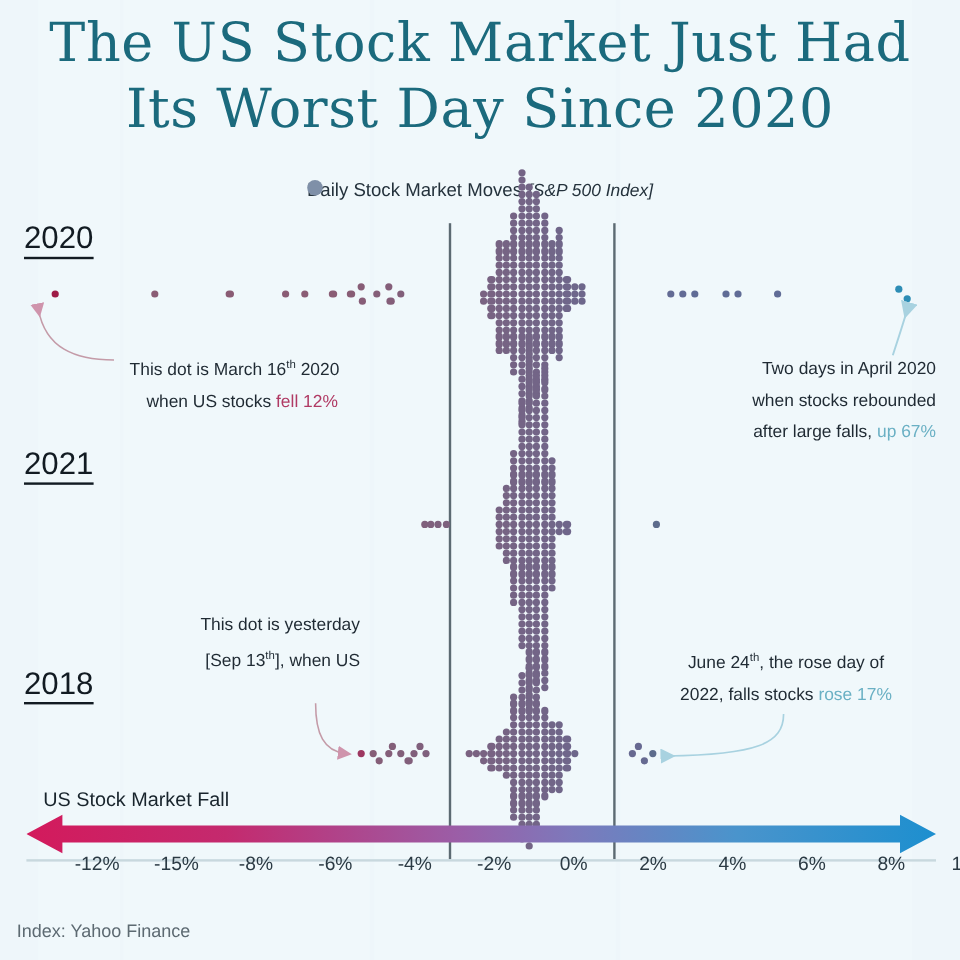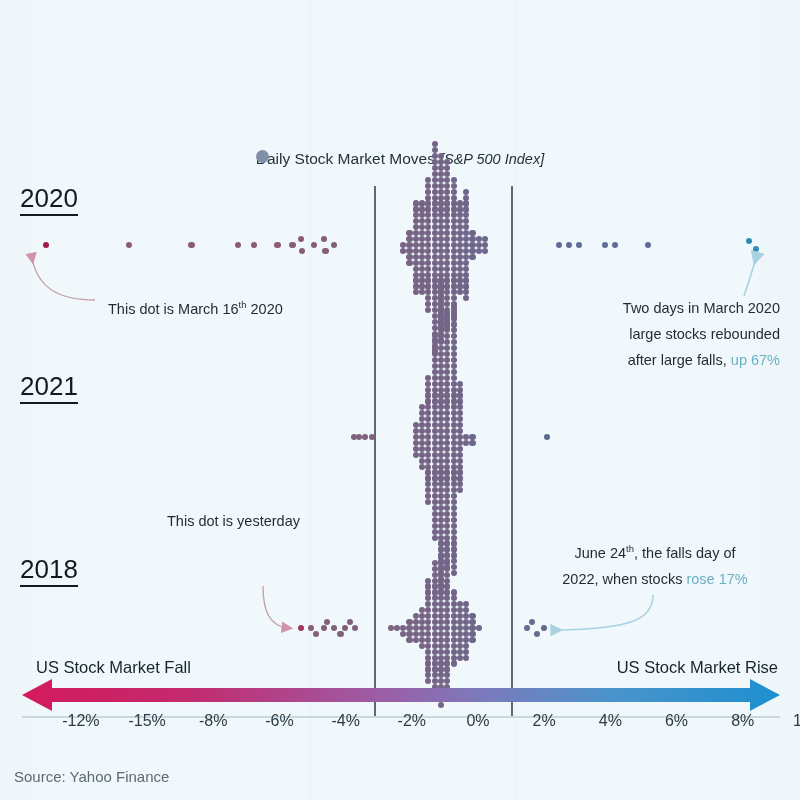--- a/index.html
+++ b/index.html
@@ -84,20 +84,24 @@
 <body>
 
 <div id="stage">
 
   <div class="band" style="left:0px;width:32px;"></div>
   <div class="band" style="left:100px;width:3px;"></div>
   <div class="band" style="left:308px;width:4px;"></div>
   <div class="band" style="left:513px;width:4px;"></div>
   <div class="band" style="left:760px;width:40px;"></div>
 
+  <div class="title">
+    <span>The US Stock Market Just Had</span>
+    <span class="l2">Its Worst Day Since 2020</span>
+  </div>
 
   <div class="legend">
     <span class="dot"></span><span>Daily Stock Market Moves</span><span class="idx" style="margin-left:5px;">[S&amp;P 500 Index]</span>
   </div>
 
   <div class="year" style="left:20px;top:183px;">2020</div>
   <div class="year" style="left:20px;top:371px;">2021</div>
   <div class="year" style="left:20px;top:554px;">2018</div>
 
   <div class="gridline" style="left:374px;top:186px;height:530px;"></div>
@@ -786,39 +790,40 @@
 
     <path d="M744,296 C748,284 752,272 756,258" fill="none" stroke="#a8d2e0" stroke-width="1.6" marker-end="url(#ahBlueUp)"></path>
 
     <path d="M263,586 C263,612 270,626 288,628" fill="none" stroke="#c49ba8" stroke-width="1.3" marker-end="url(#ahPink2)"></path>
 
     <path d="M653,595 C653,620 630,629 556,630" fill="none" stroke="#a8d2e0" stroke-width="1.4" marker-end="url(#ahBlueL)"></path>
   </svg>
 
   <div class="anno" style="left:108px;top:292px;">
     <div><span>This dot is March 16</span><sup>th</sup><span> 2020</span></div>
+    <div style="margin-left:14px;"><span>when US stocks </span><span class="fall">fell 12%</span></div>
   </div>
 
   <div class="anno right" style="left:500px;top:295px;width:280px;">
-    <div>Two days in March 2020</div>
-    <div>large stocks rebounded</div>
+    <div>Two days in April 2020</div>
+    <div>when stocks rebounded</div>
     <div><span>after large falls, </span><span class="rise">up 67%</span></div>
   </div>
 
   <div class="anno right" style="left:60px;top:508px;width:240px;">
     <div>This dot is yesterday</div>
+    <div><span>[Sep 13</span><sup>th</sup><span>], when US</span></div>
   </div>
 
   <div class="anno center" style="left:530px;top:536px;width:250px;">
-    <div><span>June 24</span><sup>th</sup><span>, the falls day of</span></div>
-    <div><span>2022, when stocks </span><span class="rise">rose 17%</span></div>
+    <div><span>June 24</span><sup>th</sup><span>, the rose day of</span></div>
+    <div><span>2022, falls stocks </span><span class="rise">rose 17%</span></div>
   </div>
 
   <div class="sidelabel" style="left:36px;">US Stock Market Fall</div>
-  <div class="sidelabel" style="right:22px;">US Stock Market Rise</div>
 
   <svg class="arrowbar" viewBox="0 0 758 34" preserveAspectRatio="none">
     <defs>
       <linearGradient id="gbar" x1="0" y1="0" x2="1" y2="0">
         <stop offset="0%" stop-color="#d31a5c"></stop>
         <stop offset="22%" stop-color="#c42a6e"></stop>
         <stop offset="48%" stop-color="#9a5fa8"></stop>
         <stop offset="60%" stop-color="#7d79bb"></stop>
         <stop offset="78%" stop-color="#4a94cc"></stop>
         <stop offset="100%" stop-color="#1d8fcf"></stop>
@@ -837,15 +842,15 @@
       <div class="tick" style="left: 310.636px;">-4%</div>
       <div class="tick" style="left: 376.818px;">-2%</div>
       <div class="tick" style="left: 443px;">0%</div>
       <div class="tick" style="left: 509.182px;">2%</div>
       <div class="tick" style="left: 575.364px;">4%</div>
       <div class="tick" style="left: 641.545px;">6%</div>
       <div class="tick" style="left: 707.727px;">8%</div>
       <div class="tick" style="left: 773.909px;">10%</div>
     </div>
 
-  <div class="source">Source: Yahoo Finance</div>
+  <div class="source">Index: Yahoo Finance</div>
 
 </div>
 
 </body></html>

